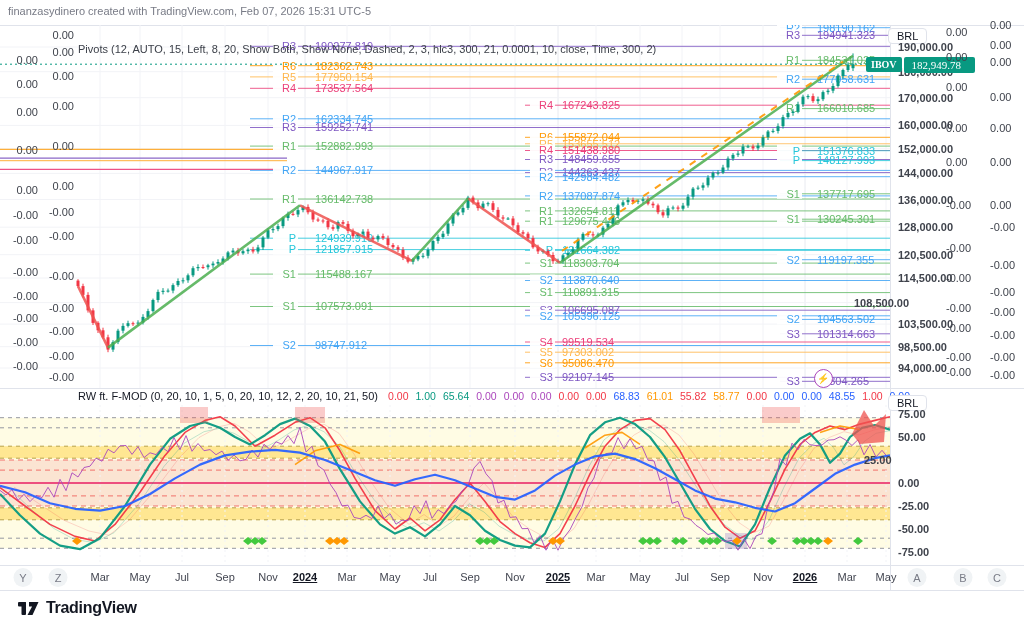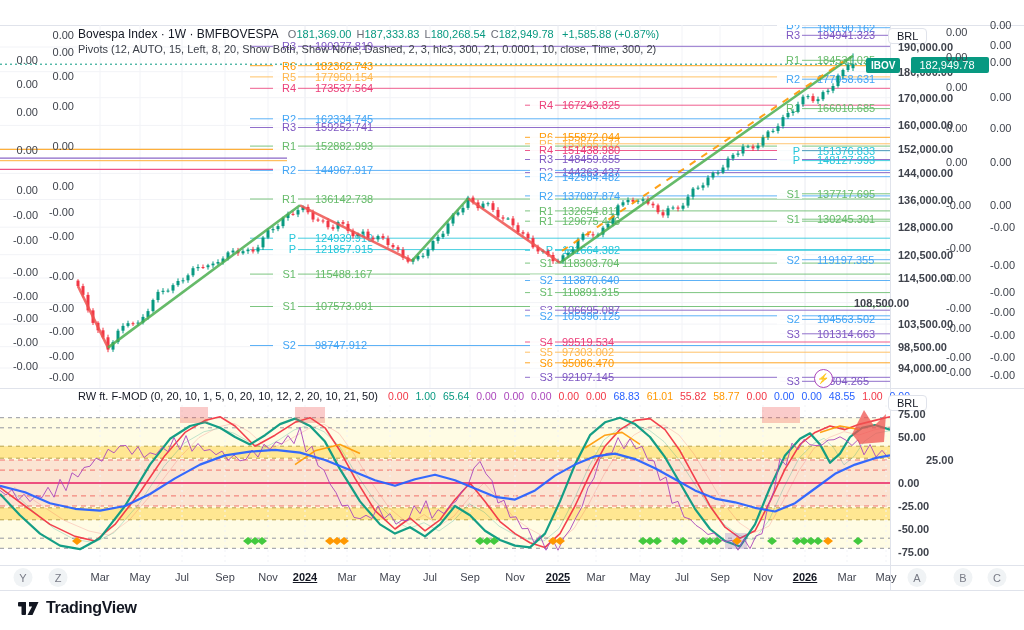--- a/index.html
+++ b/index.html
@@ -12,38 +12,39 @@
   .legend1 .k{color:#6a6d78;font-size:11px;}
   .legend1 .v{color:#089981;font-size:11px;margin-right:5px;}
   .legend1 .chg{color:#089981;font-size:11px;}
   .legend2{left:78px;top:43px;font-size:11px;color:#3c4049;white-space:nowrap;}
   .ilegend{left:78px;top:390px;font-size:11px;color:#131722;white-space:nowrap;}
   .ilegend .iv{margin-left:7px;font-size:10.5px;}
   .tick{position:absolute;font-size:11px;color:#3f434c;transform:translateY(-50%);white-space:nowrap;font-weight:bold;}
   .auxtick{position:absolute;font-size:11px;color:#3f434c;transform:translateY(-50%);white-space:nowrap;}
   .aux-r{transform:translate(-100%,-50%);}
   .chip{position:absolute;font-size:11px;color:#131722;border:1px solid #e0e3eb;border-radius:4px;padding:1px 8px;background:#fff;}
-  .pricebadge{position:absolute;display:flex;gap:11px;align-items:flex-end;}
+  .pricebadge{position:absolute;display:flex;gap:2px;align-items:flex-start;font-family:Liberation Serif, serif;}
   .pricebadge .sym{background:#089981;color:#fff;font-size:10px;font-weight:700;padding:2px 5px;border-radius:2px;}
   .pricebadge .px{background:#089981;color:#fff;font-size:11px;padding:2px 14px 2px 8px;border-radius:2px;}
   .tlabel{position:absolute;top:571px;font-size:11px;color:#434651;transform:translateX(-50%);}
   .tlabel.year{font-weight:700;color:#131722;text-decoration:underline;}
   .badge{position:absolute;width:19px;height:19px;border-radius:50%;background:#f0f3f5;color:#787b86;font-size:11px;display:flex;align-items:center;justify-content:center;top:568px;transform:translateX(-50%);}
   .sep-h{position:absolute;left:0;width:1024px;height:1px;background:#e0e3eb;}
   .sep-v{position:absolute;top:25px;width:1px;height:565px;background:#e0e3eb;}
   .logo{position:absolute;left:18px;top:599px;display:flex;align-items:center;gap:7px;}
   .logo .name{font-size:16px;font-weight:700;color:#131722;letter-spacing:-0.3px;}
   .lightning{position:absolute;width:17px;height:17px;border:1.5px solid #ab47bc;border-radius:50%;background:#fff;color:#ab47bc;font-size:10px;display:flex;align-items:center;justify-content:center;}
   svg text{font-family:"Liberation Sans",sans-serif;font-size:11px;}
 </style>
 </head>
 <body>
 
 <div id="app">
 
+  <div class="abs watermark">finanzasydinero created with TradingView.com, Feb 07, 2026 15:31 UTC-5</div>
 
   <div class="sep-h" style="top:25px"></div>
   <div class="sep-h" style="top:388px"></div>
   <div class="sep-h" style="top:565px"></div>
   <div class="sep-h" style="top:590px"></div>
   <div class="sep-v" style="left:890px"></div>
 
   <svg id="main-svg" class="abs" style="left:0;top:25px" width="890" height="363" viewBox="0 25 890 363">
       <line x1="100" y1="25" x2="100" y2="388" stroke="#f2f3f7" stroke-width="1"></line>
       <line x1="140" y1="25" x2="140" y2="388" stroke="#f2f3f7" stroke-width="1"></line>
@@ -782,25 +783,20 @@
         <path d="M 325 541 L 330 537 L 335 541 L 330 545 Z" fill="#ff9800"></path>
         <path d="M 332 541 L 337 537 L 342 541 L 337 545 Z" fill="#ff9800"></path>
         <path d="M 339 541 L 344 537 L 349 541 L 344 545 Z" fill="#ff9800"></path>
         <path d="M 548 541 L 553 537 L 558 541 L 553 545 Z" fill="#ff9800"></path>
         <path d="M 555 541 L 560 537 L 565 541 L 560 545 Z" fill="#ff9800"></path>
         <path d="M 732 541 L 737 537 L 742 541 L 737 545 Z" fill="#ff9800"></path>
         <path d="M 823 541 L 828 537 L 833 541 L 828 545 Z" fill="#ff9800"></path>
       </g>
     </svg>
 
-  <div class="abs legend1">
-    <span class="t">Bovespa Index · 1W · BMFBOVESPA</span>
-    <span id="ohlc-row"><span class="k">O</span><span class="v">181,369.00</span><span class="k">H</span><span class="v">187,333.83</span><span class="k">L</span><span class="v">180,268.54</span><span class="k">C</span><span class="v">182,949.78</span></span>
-    <span class="chg">+1,585.88 (+0.87%)</span>
-  </div>
   <div class="abs legend2">Pivots (12, AUTO, 15, Left, 8, 20, Show Both, Show None, Dashed, 2, 3, hlc3, 300, 21, 0.0001, 10, close, Time, 300, 2)</div>
   <div class="abs ilegend">
     <span>RW ft. F-MOD (0, 20, 10, 1, 5, 0, 20, 10, 12, 2, 20, 10, 21, 50)</span>
     <span id="ind-values"><span class="iv" style="color:#f23645">0.00</span><span class="iv" style="color:#089981">1.00</span><span class="iv" style="color:#089981">65.64</span><span class="iv" style="color:#ab47bc">0.00</span><span class="iv" style="color:#ab47bc">0.00</span><span class="iv" style="color:#ab47bc">0.00</span><span class="iv" style="color:#f23645">0.00</span><span class="iv" style="color:#f23645">0.00</span><span class="iv" style="color:#2962ff">68.83</span><span class="iv" style="color:#ff9800">61.01</span><span class="iv" style="color:#f23645">55.82</span><span class="iv" style="color:#ff9800">58.77</span><span class="iv" style="color:#f23645">0.00</span><span class="iv" style="color:#2962ff">0.00</span><span class="iv" style="color:#2962ff">0.00</span><span class="iv" style="color:#2962ff">48.55</span><span class="iv" style="color:#f23645">1.00</span><span class="iv" style="color:#2962ff">0.00</span></span>
   </div>
 
   <div class="abs chip" style="left:888px;top:28px">BRL</div>
   <div id="price-ticks" class="abs" style="left:0;top:0">
       <span class="tick" style="left:898px;top:47.0px">190,000.00</span>
       <span class="tick" style="left:898px;top:71.7px">180,000.00</span>
@@ -819,21 +815,21 @@
     </div>
   <div class="pricebadge" style="left:866px;top:57px">
     <span class="sym">IBOV</span>
     <span class="px">182,949.78</span>
   </div>
 
   <div class="abs chip" style="left:888px;top:395px">BRL</div>
   <div id="osc-ticks" class="abs" style="left:0;top:0">
       <span class="tick" style="left:898px;top:414.0px">75.00</span>
       <span class="tick" style="left:898px;top:437.0px">50.00</span>
-      <span class="tick" style="left:926px;top:460.0px">25.00</span>
+      <span class="tick" style="left:864px;top:460.0px">25.00</span>
       <span class="tick" style="left:898px;top:483.0px">0.00</span>
       <span class="tick" style="left:898px;top:506.0px">-25.00</span>
       <span class="tick" style="left:898px;top:529.0px">-50.00</span>
       <span class="tick" style="left:898px;top:552.0px">-75.00</span>
     </div>
 
   <div id="aux-ticks" class="abs" style="left:0;top:0">
       <span class="auxtick aux-r" style="left:38px;top:60px">0.00</span>
       <span class="auxtick aux-r" style="left:38px;top:84px">0.00</span>
       <span class="auxtick aux-r" style="left:38px;top:112px">0.00</span>

